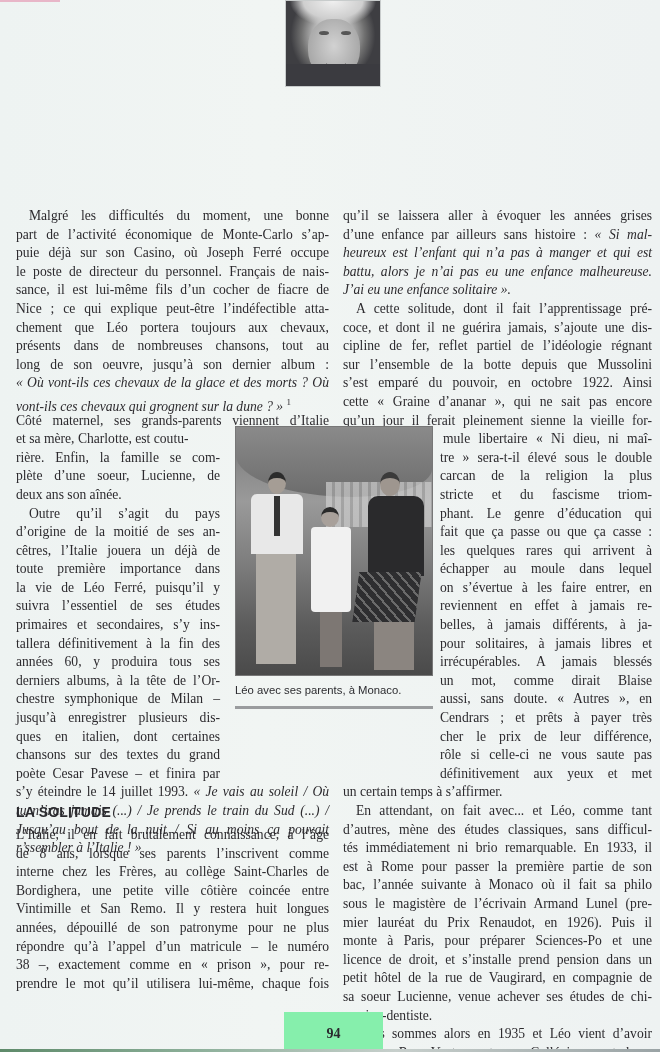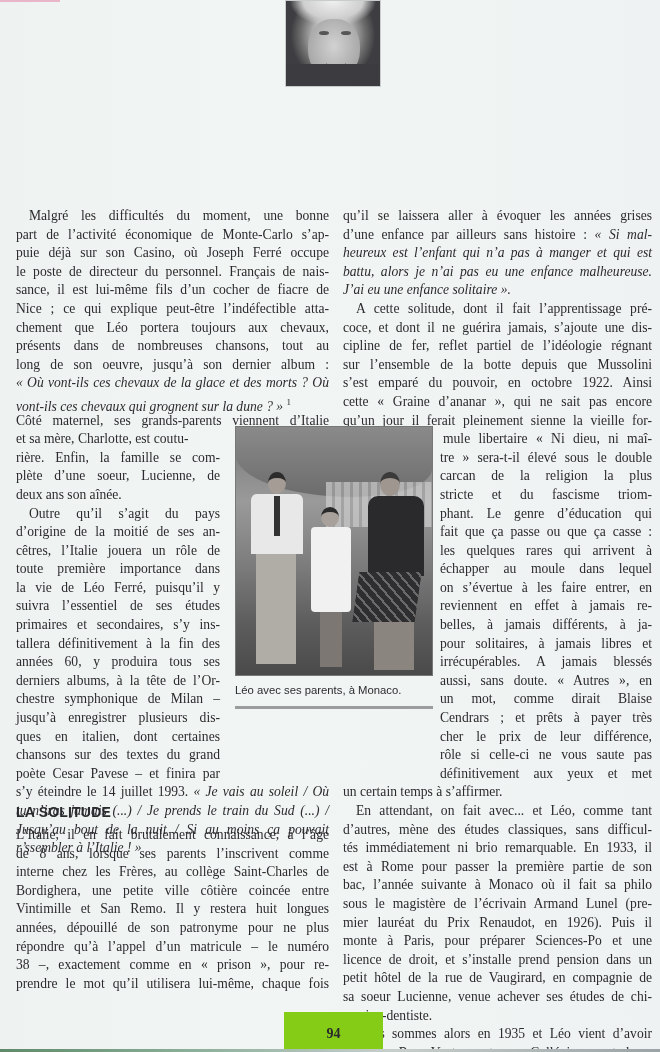--- a/index.html
+++ b/index.html
@@ -64,21 +64,21 @@
       background: repeating-linear-gradient(45deg, #2e2e30 0 5px, #6a6a6a 5px 7px), #333; transform: skewX(-8deg); }
     .photo .woman .legs { position:absolute; left: 28px; top: 150px; width: 40px; height: 48px; background:#8b8580; }
     .caption {
       position: absolute; left: 2px; top: 258px; width: 198px;
       font-family: "Liberation Sans", "DejaVu Sans", sans-serif; font-size: 11.3px; color: #2c2c30;
     }
     .caption-rule { position: absolute; left: 2px; top: 280px; width: 198px; height: 3px; background: #9a9c9e; }
 
     .page-number-box {
       position: absolute; left: 284px; top: 1012px; width: 99px; height: 40px;
-      background: #84cc16; text-align: center;
+      background: #86efac; text-align: center;
     }
     .page-number { font-family: "Liberation Serif", serif; font-weight: bold; font-size: 14px; line-height: 44px; color: #2a2a2e; }
     .bottom-edge { position: absolute; left: 0; bottom: 0; width: 660px; height: 3px;
       background: linear-gradient(90deg, #5e8a6a, #8db09a 30%, #c7cfcc 60%, #9aa3a5); }
   </style>
 </head>
 <body>
 
 <div class="pink-strip"></div>
 
@@ -104,21 +104,21 @@
   <span class="ln"><i>« Où vont-ils ces chevaux de la glace et des morts ? Où</i></span>
   <span class="ln last"><i>vont-ils ces chevaux qui grognent sur la dune ? »</i> <sup style="font-size:9px">1</sup></span>
   <span class="ln">Côté maternel, ses grands-parents viennent d’Italie</span>
   <span class="ln last">et sa mère, Charlotte, est coutu-</span>
   <div style="width:204px">
     <span class="ln">rière. Enfin, la famille se com-</span>
     <span class="ln">plète d’une soeur, Lucienne, de</span>
     <span class="ln last">deux ans son aînée.</span>
     <span class="ln indent">Outre qu’il s’agit du pays</span>
     <span class="ln">d’origine de la moitié de ses an-</span>
-    <span class="ln">cêtres, l’Italie jouera un rôle de</span>
+    <span class="ln">cêtres, l’Italie jouera un déjà de</span>
     <span class="ln">toute première importance dans</span>
     <span class="ln">la vie de Léo Ferré, puisqu’il y</span>
     <span class="ln">suivra l’essentiel de ses études</span>
     <span class="ln">primaires et secondaires, s’y ins-</span>
     <span class="ln">tallera définitivement à la fin des</span>
     <span class="ln">années 60, y produira tous ses</span>
     <span class="ln">derniers albums, à la tête de l’Or-</span>
     <span class="ln">chestre symphonique de Milan –</span>
     <span class="ln">jusqu’à enregistrer plusieurs dis-</span>
     <span class="ln">ques en italien, dont certaines</span>
@@ -167,22 +167,22 @@
     <span class="ln">stricte et du fascisme triom-</span>
     <span class="ln">phant. Le genre d’éducation qui</span>
     <span class="ln">fait que ça passe ou que ça casse :</span>
     <span class="ln">les quelques rares qui arrivent à</span>
     <span class="ln">échapper au moule dans lequel</span>
     <span class="ln">on s’évertue à les faire entrer, en</span>
     <span class="ln">reviennent en effet à jamais re-</span>
     <span class="ln">belles, à jamais différents, à ja-</span>
     <span class="ln">pour solitaires, à jamais libres et</span>
     <span class="ln">irrécupérables. A jamais blessés</span>
+    <span class="ln">un mot, comme dirait Blaise</span>
     <span class="ln">aussi, sans doute. « Autres », en</span>
-    <span class="ln">un mot, comme dirait Blaise</span>
     <span class="ln">Cendrars ; et prêts à payer très</span>
     <span class="ln">cher le prix de leur différence,</span>
     <span class="ln">rôle si celle-ci ne vous saute pas</span>
     <span class="ln">définitivement aux yeux et met</span>
   </div>
   <span class="ln last">un certain temps à s’affirmer.</span>
   <span class="ln indent">En attendant, on fait avec... et Léo, comme tant</span>
   <span class="ln">d’autres, mène des études classiques, sans difficul-</span>
   <span class="ln">tés immédiatement ni brio remarquable. En 1933, il</span>
   <span class="ln">est à Rome pour passer la première partie de son</span>

